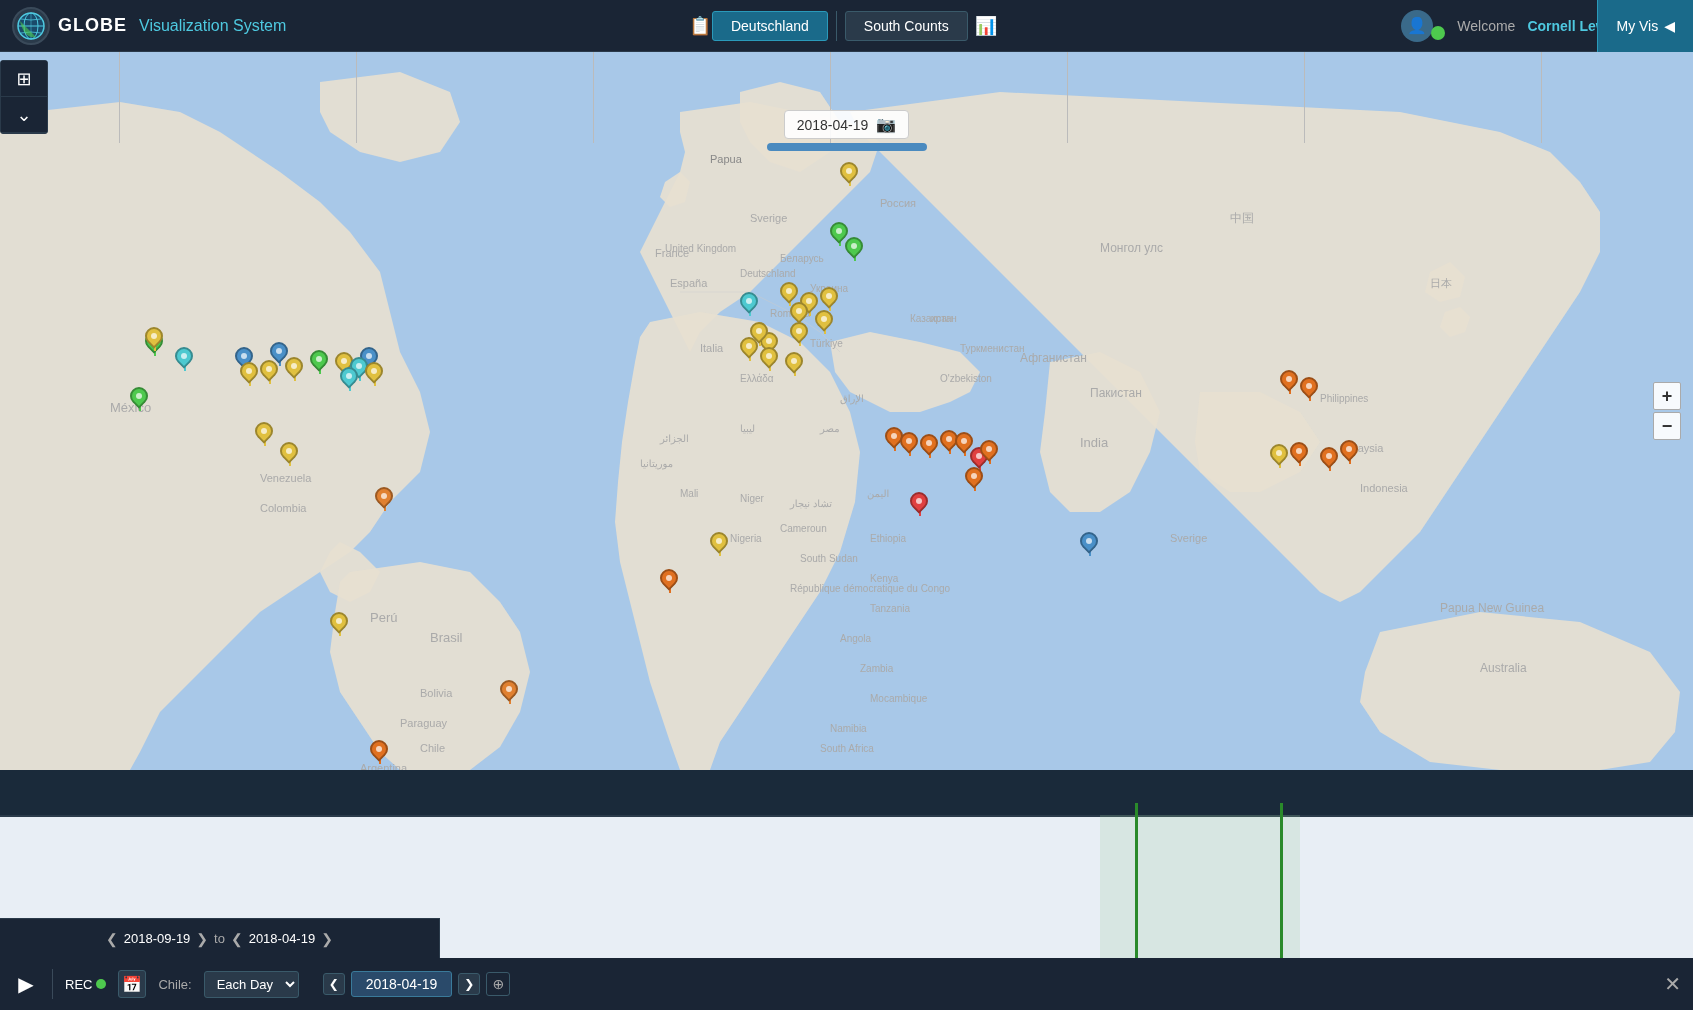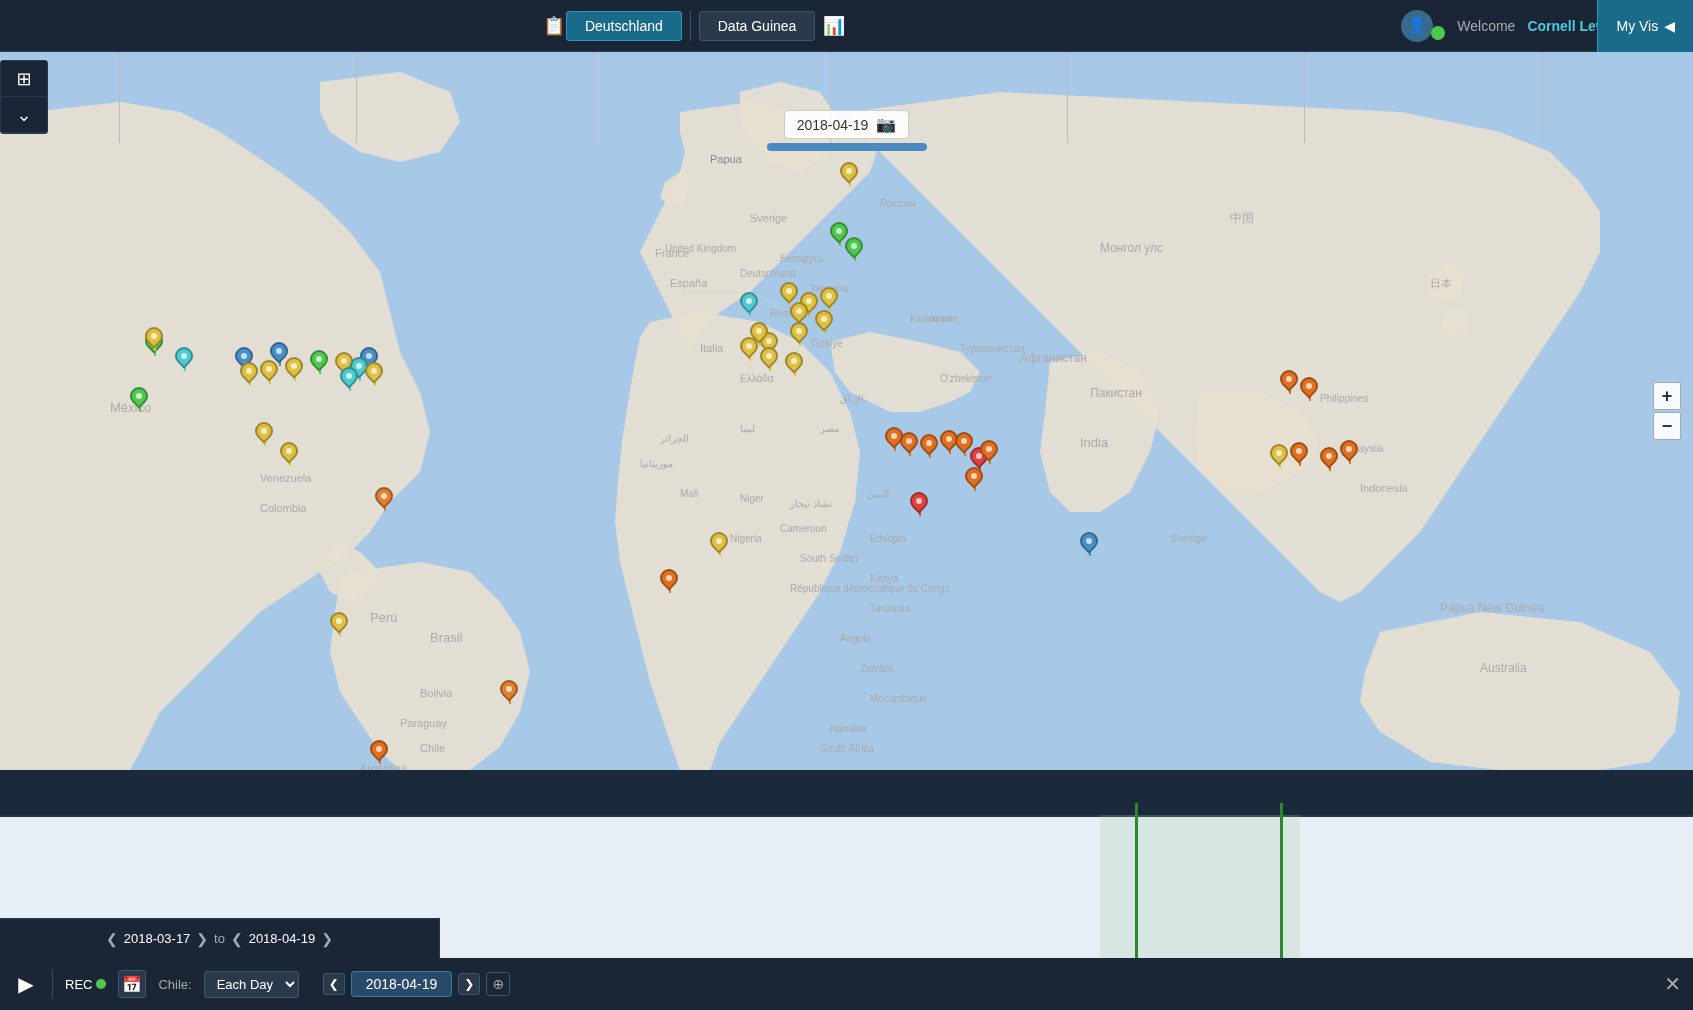--- a/index.html
+++ b/index.html
@@ -155,26 +155,41 @@
 
     
     .island-label {
       position: absolute; left: 710px; top: 101px; color: #888; font-size: 11px; z-index: 55; pointer-events: none;
     }
   </style>
 </head>
 <body>
 
 <div id="header">
+  <div class="logo-area">
+    <div class="logo-circle">
+      <svg viewBox="0 0 30 30">
+        <circle cx="15" cy="15" r="13" fill="#1a4a6a" stroke="#4ec9e0" stroke-width="1.5"></circle>
+        <ellipse cx="15" cy="15" rx="7" ry="13" fill="none" stroke="#4ec9e0" stroke-width="1"></ellipse>
+        <line x1="2" y1="15" x2="28" y2="15" stroke="#4ec9e0" stroke-width="1"></line>
+        <line x1="15" y1="2" x2="15" y2="28" stroke="#4ec9e0" stroke-width="0.5"></line>
+        <path d="M5 8 Q15 10 25 8" fill="none" stroke="#4ec9e0" stroke-width="0.8"></path>
+        <path d="M5 22 Q15 20 25 22" fill="none" stroke="#4ec9e0" stroke-width="0.8"></path>
+        <path d="M4 10 Q8 28 20 26" fill="#4ec94e" opacity="0.6"></path>
+      </svg>
+    </div>
+    <span class="globe-text">GLOBE</span>
+    <span class="vis-text">Visualization System</span>
+  </div>
   <div class="center-nav">
     <div style="display:flex;align-items:center;gap:0;">
       <span class="nav-icon">📋</span>
       <button class="nav-btn active">Deutschland</button>
       <span class="nav-separator"></span>
-      <button class="nav-btn">Data Guinea</button>
+      <button class="nav-btn">South Counts</button>
       <span class="nav-icon" style="margin-left:8px;">📊</span>
     </div>
   </div>
   <div class="right-area">
     <div class="user-icon-area">
       <div class="user-avatar">👤</div>
       <div class="lock-badge"></div>
     </div>
     <span class="welcome-text">Welcome</span>
     <span class="username-text">Cornell Lewis</span>
@@ -631,21 +646,21 @@
   </div>
 
   <div id="zoom-controls">
     <div class="zoom-btn">+</div>
     <div class="zoom-btn">−</div>
   </div>
 </div>
 
 <div id="date-range">
   <span class="range-arrow">❮</span>
-  <span class="range-date">2018-03-17</span>
+  <span class="range-date">2018-09-19</span>
   <span class="range-arrow">❯</span>
   <span class="range-to">to</span>
   <span class="range-arrow">❮</span>
   <span class="range-date">2018-04-19</span>
   <span class="range-arrow">❯</span>
 </div>
 
 <div id="timeline-bar">
   <button class="play-btn">▶</button>
   <div class="sep-line"></div>

